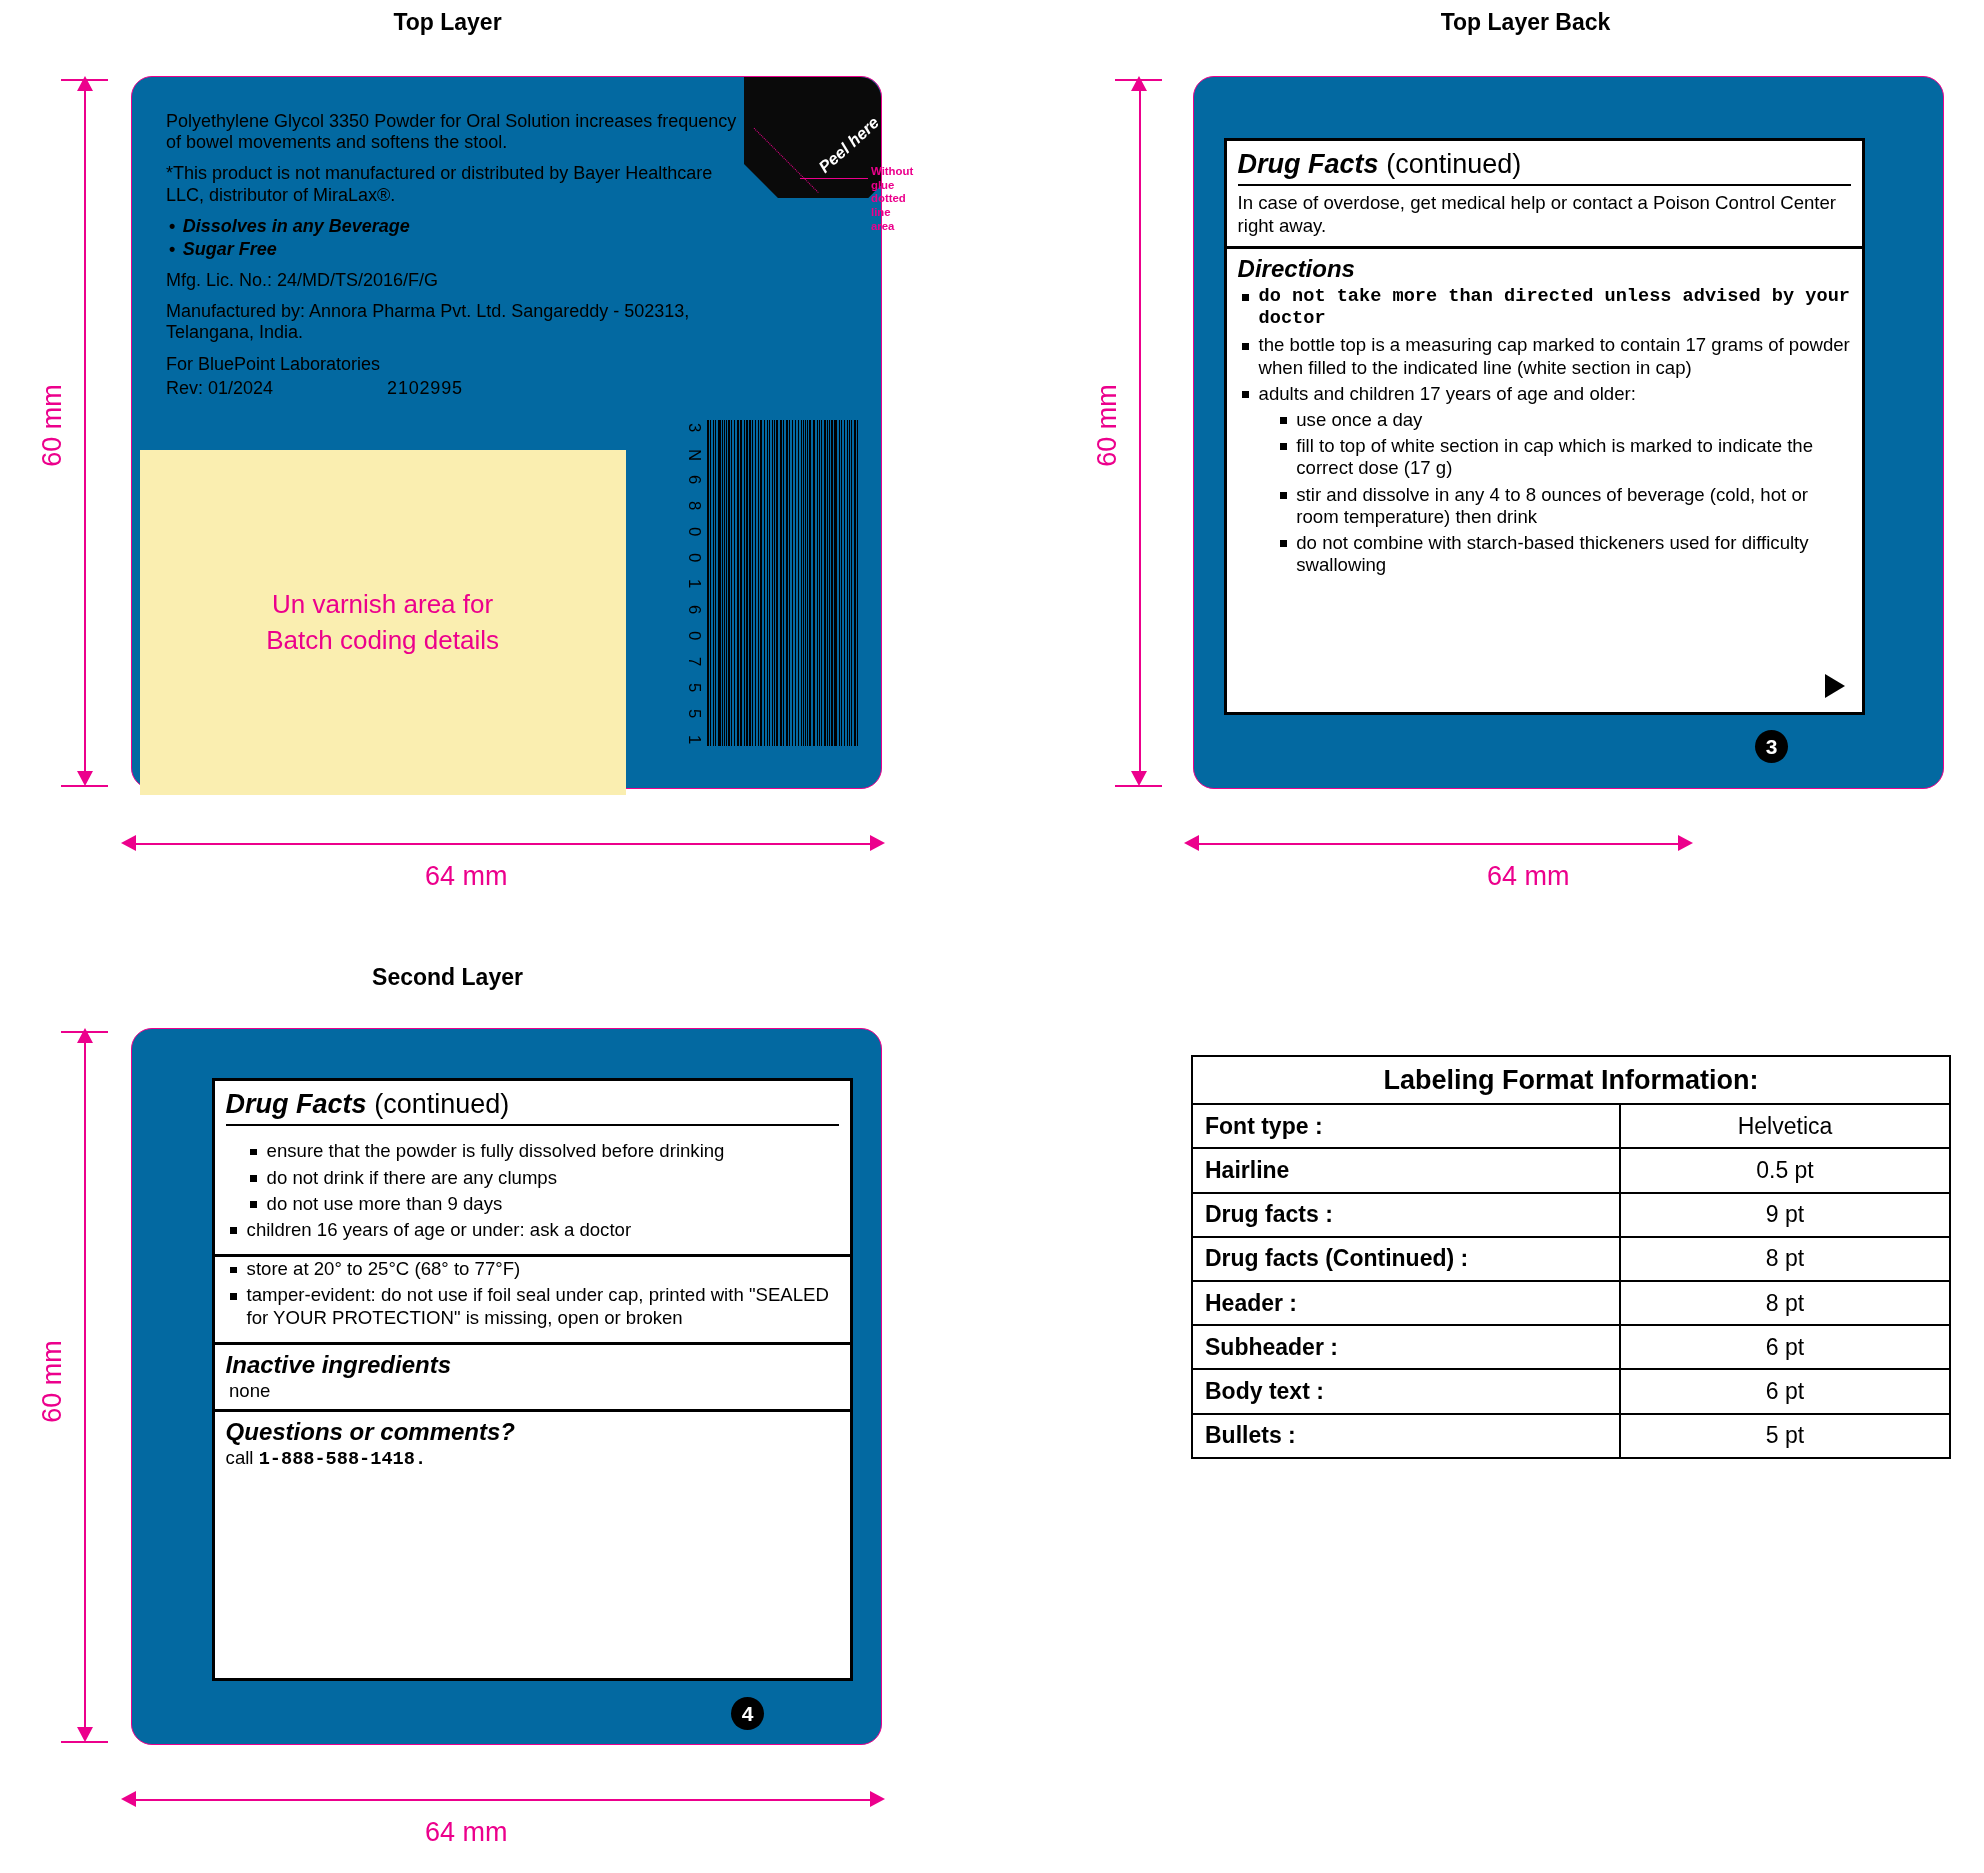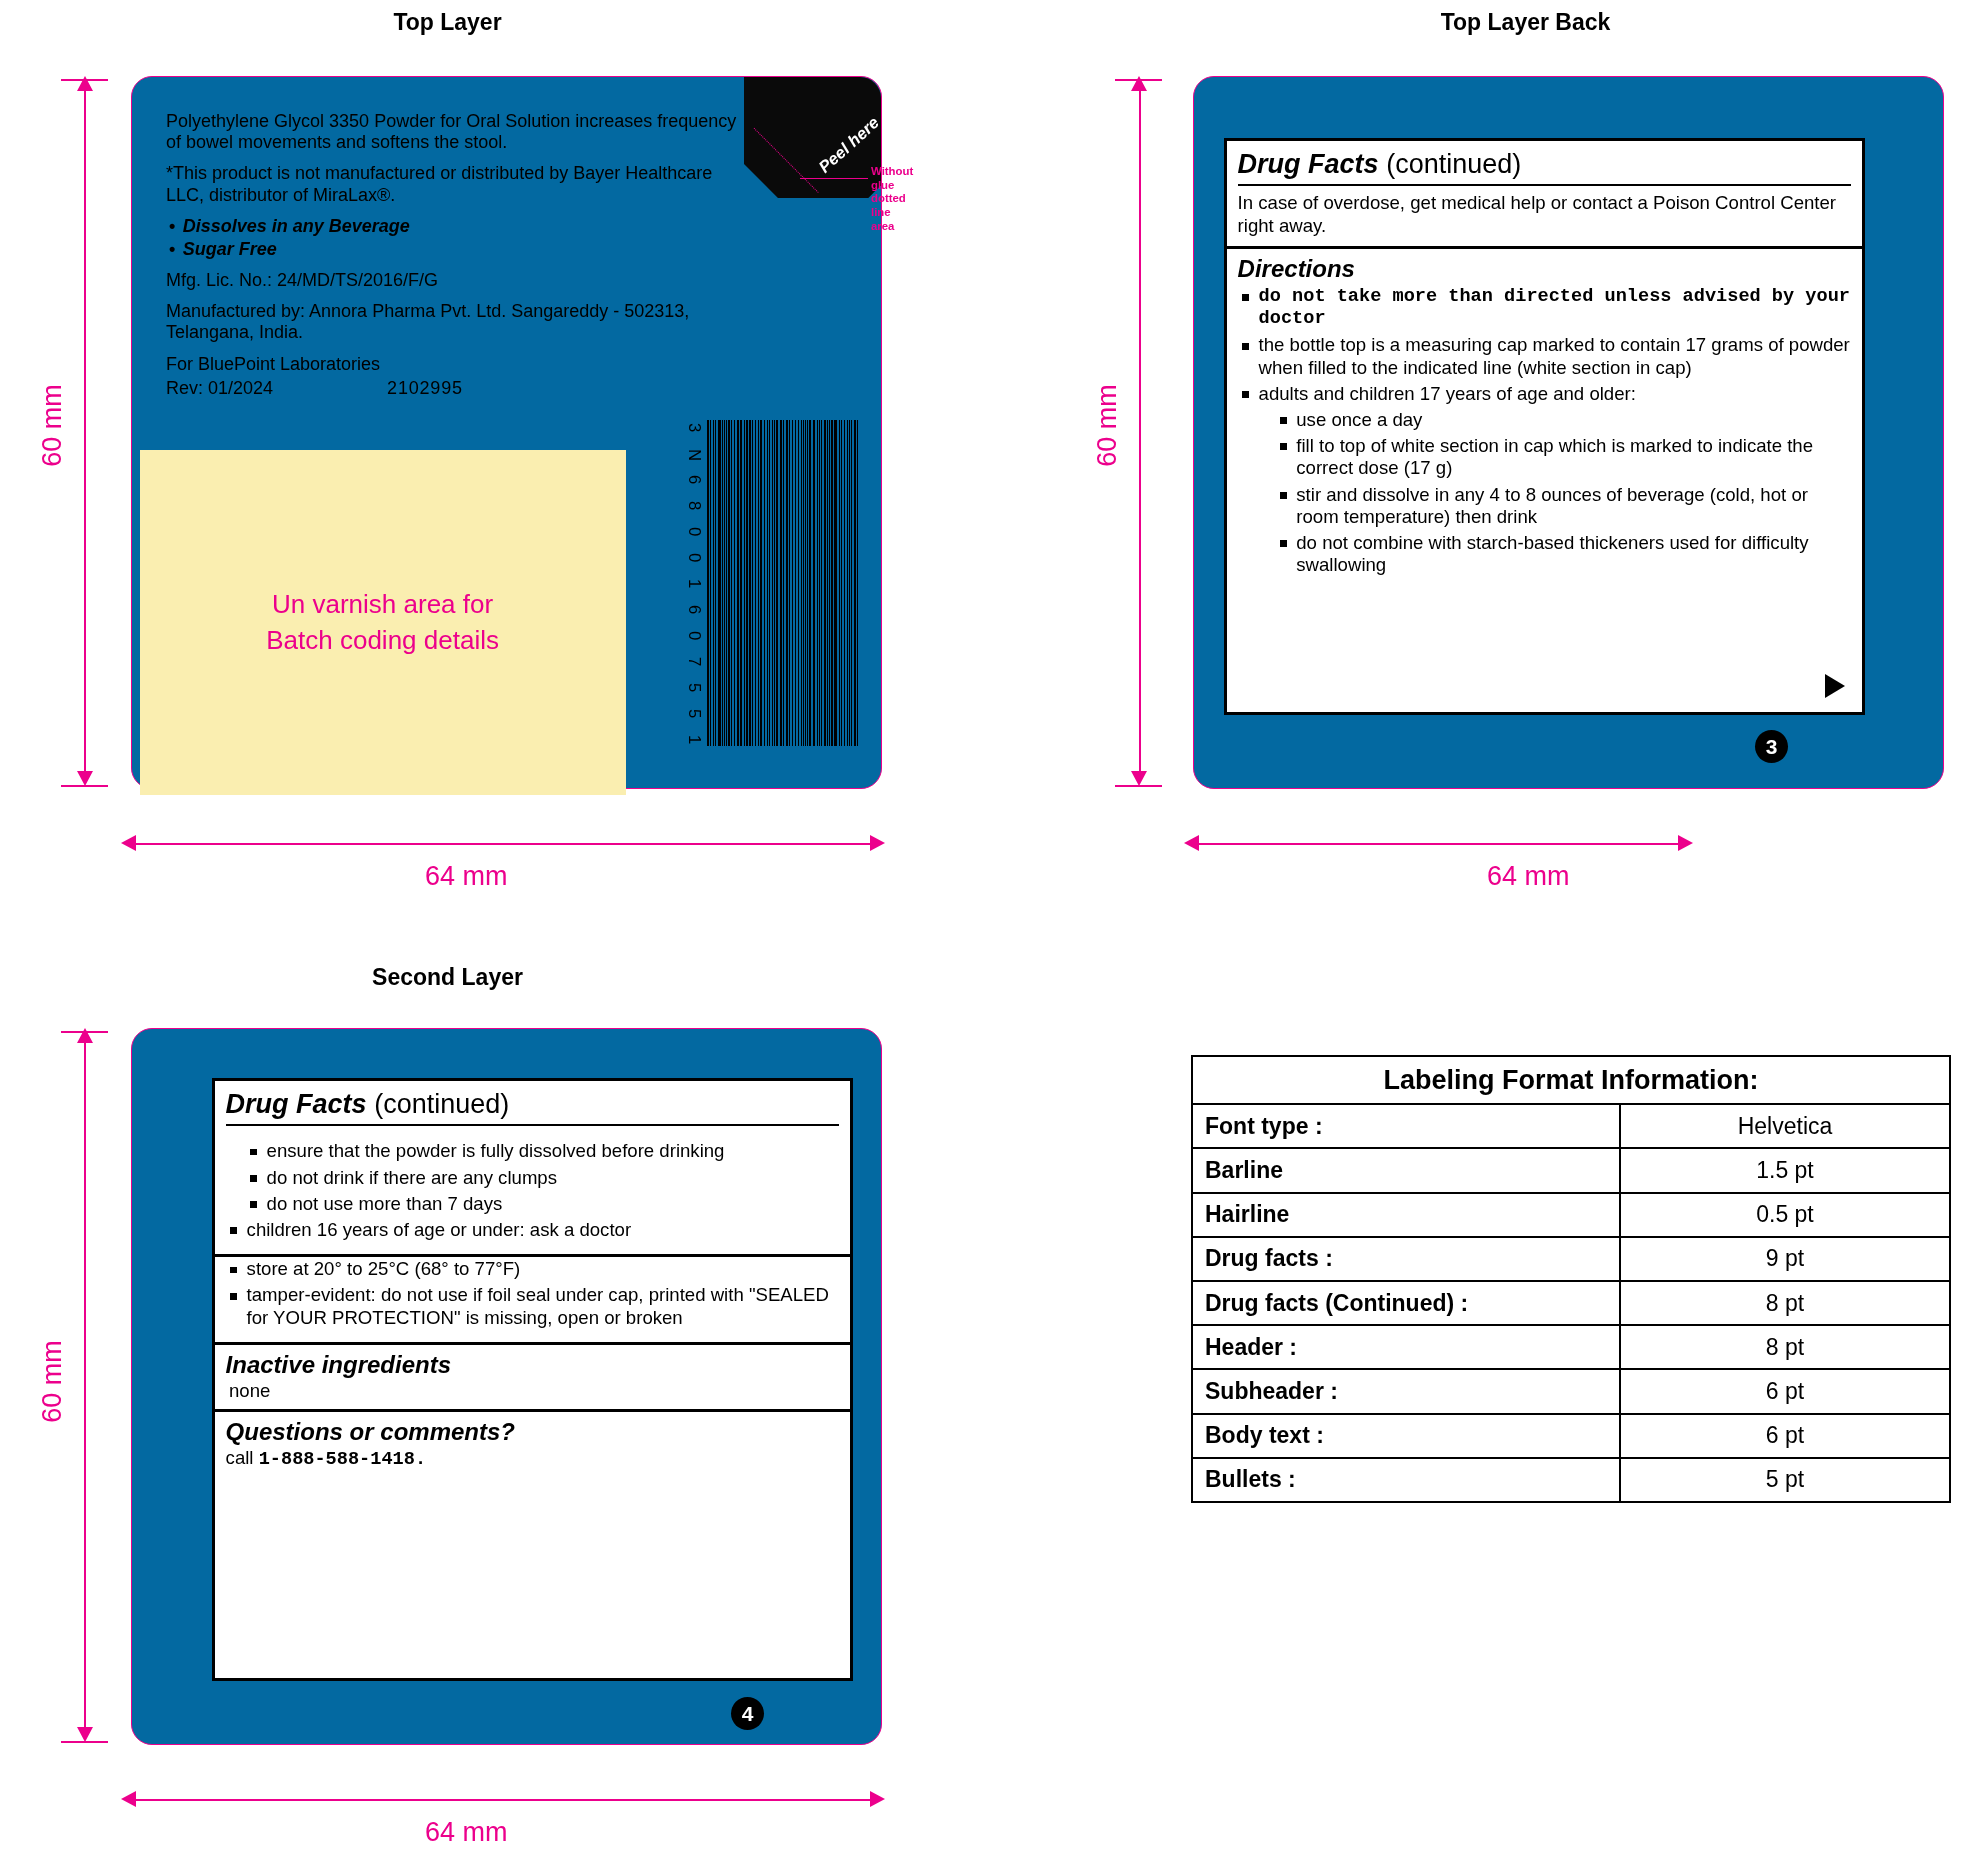--- a/index.html
+++ b/index.html
@@ -352,21 +352,21 @@
     <div class="df-box" style="left:80px;top:49px;width:641px;height:603px;">
       <div class="df-title">
         <span>Drug Facts</span>
         <span class="cont">(continued)</span>
       </div>
       <div class="df-rule"></div>
       <div class="df-body" style="padding-top:14px;">
         <ul class="sq" style="margin-left:20px;">
           <li>ensure that the powder is fully dissolved before drinking</li>
           <li>do not drink if there are any clumps</li>
-          <li>do not use more than 7 days</li>
+          <li>do not use more than 9 days</li>
         </ul>
         <ul class="sq" style="margin-top:3.8px;">
           <li>children 16 years of age or under: ask a doctor</li>
         </ul>
       </div>
 
       <div class="df-sec">
         <div class="df-body" style="padding-top:1.5px;">
           <ul class="sq">
             <li>store at 20° to 25°C (68° to 77°F)</li>
@@ -395,24 +395,20 @@
 <table class="fmt" style="left:1191px;top:1055px;">
   <tbody>
     <tr>
       <td class="hdr" colspan="2">Labeling Format Information:</td>
     </tr>
     <tr>
       <td class="k">Font type :</td>
       <td class="v">Helvetica</td>
     </tr>
     <tr>
-      <td class="k">Barline</td>
-      <td class="v">1.5 pt</td>
-    </tr>
-    <tr>
       <td class="k">Hairline</td>
       <td class="v">0.5 pt</td>
     </tr>
     <tr>
       <td class="k">Drug facts :</td>
       <td class="v">9 pt</td>
     </tr>
     <tr>
       <td class="k">Drug facts (Continued) :</td>
       <td class="v">8 pt</td>

